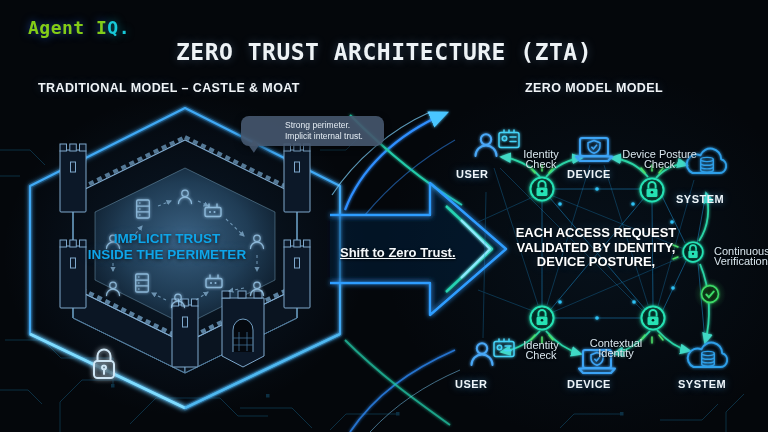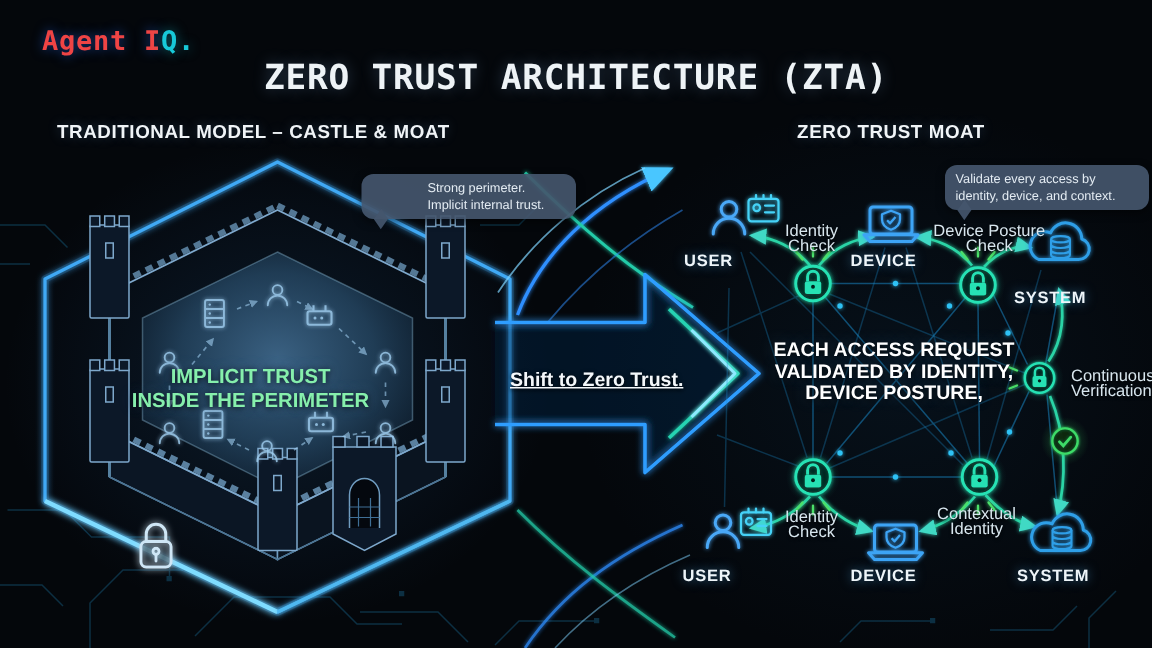--- a/index.html
+++ b/index.html
@@ -6,43 +6,43 @@
   .stage{position:relative;width:768px;height:432px;background:#04070b;overflow:hidden;
          font-family:"Liberation Sans",sans-serif;}
   .stage::before{content:'';position:absolute;inset:0;pointer-events:none;
     background:
       radial-gradient(260px 230px at 185px 255px, rgba(36,96,150,.22), transparent 70%),
       radial-gradient(300px 260px at 600px 255px, rgba(22,76,120,.14), transparent 72%);}
   svg.layer{position:absolute;left:0;top:0;}
 
   .logo{position:absolute;left:28px;top:17px;font-family:"DejaVu Sans Mono",monospace;
         font-weight:bold;font-size:18px;letter-spacing:.5px;}
-  .logo-a{color:#ef4444;text-shadow:0 0 8px rgba(42,109,245,.55);text-align:center;}
+  .logo-a{color:#84cc16;text-shadow:0 0 8px rgba(42,109,245,.55);text-align:center;}
   .logo-b{color:#17c9d8;text-shadow:0 0 8px rgba(23,201,216,.55);}
 
   .title{position:absolute;left:0;top:39px;width:768px;text-align:center;
          font-family:"DejaVu Sans Mono",monospace;font-weight:bold;font-size:23px;
          color:#eef3f6;letter-spacing:.5px;text-shadow:0 0 10px rgba(150,200,255,.28);}
 
   .h-left{position:absolute;left:38px;top:81px;width:280px;text-align:left;}
   .h-right{position:absolute;left:504px;top:81px;width:180px;text-align:center;}
   .h-left,.h-right{font-weight:bold;font-size:12.5px;color:#f0f4f7;letter-spacing:.4px;
          text-shadow:0 0 8px rgba(140,200,255,.25);}
 
   .tip{position:absolute;background:rgba(68,86,108,.92);border-radius:8px;
        padding:4px 7px;font-size:8.5px;line-height:11px;color:#e4ecf3;z-index:5;
        box-shadow:0 2px 6px rgba(0,0,0,.5);}
   .tip span{display:block;}
   .tip::after{content:'';position:absolute;left:9px;bottom:-4px;width:8px;height:8px;
        background:rgba(68,86,108,.92);transform:rotate(55deg) skewX(20deg);}
   .tip-left{left:241px;top:116px;width:92px;padding-left:44px;}
   .tip-right{left:630px;top:110px;width:122px;}
 
-  .center-left{position:absolute;left:67px;top:243px;width:200px;text-align:center;
-       font-weight:bold;font-size:13.5px;line-height:15.5px;color:#86efac;z-index:4;
+  .center-left{position:absolute;left:67px;top:231px;width:200px;text-align:center;
+       font-weight:bold;font-size:13.5px;line-height:15.5px;color:#0ea5e9;z-index:4;
        text-shadow:0 1px 4px rgba(0,0,0,.85),0 0 10px rgba(120,180,240,.3);}
   .center-right{position:absolute;left:505px;top:226px;width:182px;text-align:center;
        font-weight:bold;font-size:13px;line-height:14.5px;color:#ffffff;z-index:4;
        text-shadow:0 1px 4px rgba(0,0,0,.9),0 0 10px rgba(120,200,255,.3);}
   .center-left span,.center-right span{display:block;}
 
   .shift-label{position:absolute;left:340px;top:245px;width:120px;
        font-weight:bold;font-size:13px;color:#f4f8fb;z-index:4;
        text-shadow:0 1px 3px rgba(0,0,0,.9);text-decoration:underline;}
 
@@ -55,21 +55,21 @@
   .lbl-device-bottom{left:567px;top:378px;}
   .lbl-system-bottom{left:678px;top:378px;}
 
   .clabel{position:absolute;font-size:11px;line-height:10px;color:#d8e6ee;z-index:4;
        text-align:center;text-shadow:0 1px 2px rgba(0,0,0,.8);}
   .clabel span{display:block;}
   .lbl-identity-top{left:511px;top:149px;width:60px;}
   .lbl-device-posture{left:610px;top:149px;width:99px;}
   .lbl-continuous{left:714px;top:246px;width:60px;text-align:left;}
   .lbl-identity-bottom{left:511px;top:340px;width:60px;}
-  .lbl-contextual{left:611px;top:338px;width:80px;}
+  .lbl-contextual{left:576px;top:338px;width:80px;}
 </style>
 </head>
 <body>
 
 <div class="stage">
 
 <svg class="layer" width="768" height="432" viewBox="0 0 768 432">
   <defs>
     <filter id="g1" x="-60%" y="-60%" width="220%" height="220%">
       <feGaussianBlur stdDeviation="1.4" result="b"></feGaussianBlur>
@@ -340,29 +340,25 @@
     <use href="#laptop" transform="translate(597,362)" color="#3da4f5" filter="url(#g1)"></use>
     <use href="#cloud" transform="translate(707,358)" color="#2f9fe8" filter="url(#g1)"></use>
   </g>
 </svg>
 
 <div class="logo"><span class="logo-a">Agent I</span><span class="logo-b">Q.</span></div>
 
 <div class="title">ZERO TRUST ARCHITECTURE (ZTA)</div>
 
 <div class="h-left">TRADITIONAL MODEL – CASTLE &amp; MOAT</div>
-<div class="h-right">ZERO TRUST MOAT</div>
+<div class="h-right">ZERO MODEL MODEL</div>
 
 <div class="tip tip-left">
   <span>Strong perimeter.</span>
   <span>Implicit internal trust.</span>
-</div>
-<div class="tip tip-right">
-  <span>Validate every access by</span>
-  <span>identity, device, and context.</span>
 </div>
 
 <div class="center-left">
   <span>IMPLICIT TRUST</span>
   <span>INSIDE THE PERIMETER</span>
 </div>
 
 <div class="shift-label">Shift to Zero Trust.</div>
 
 <div class="center-right">

